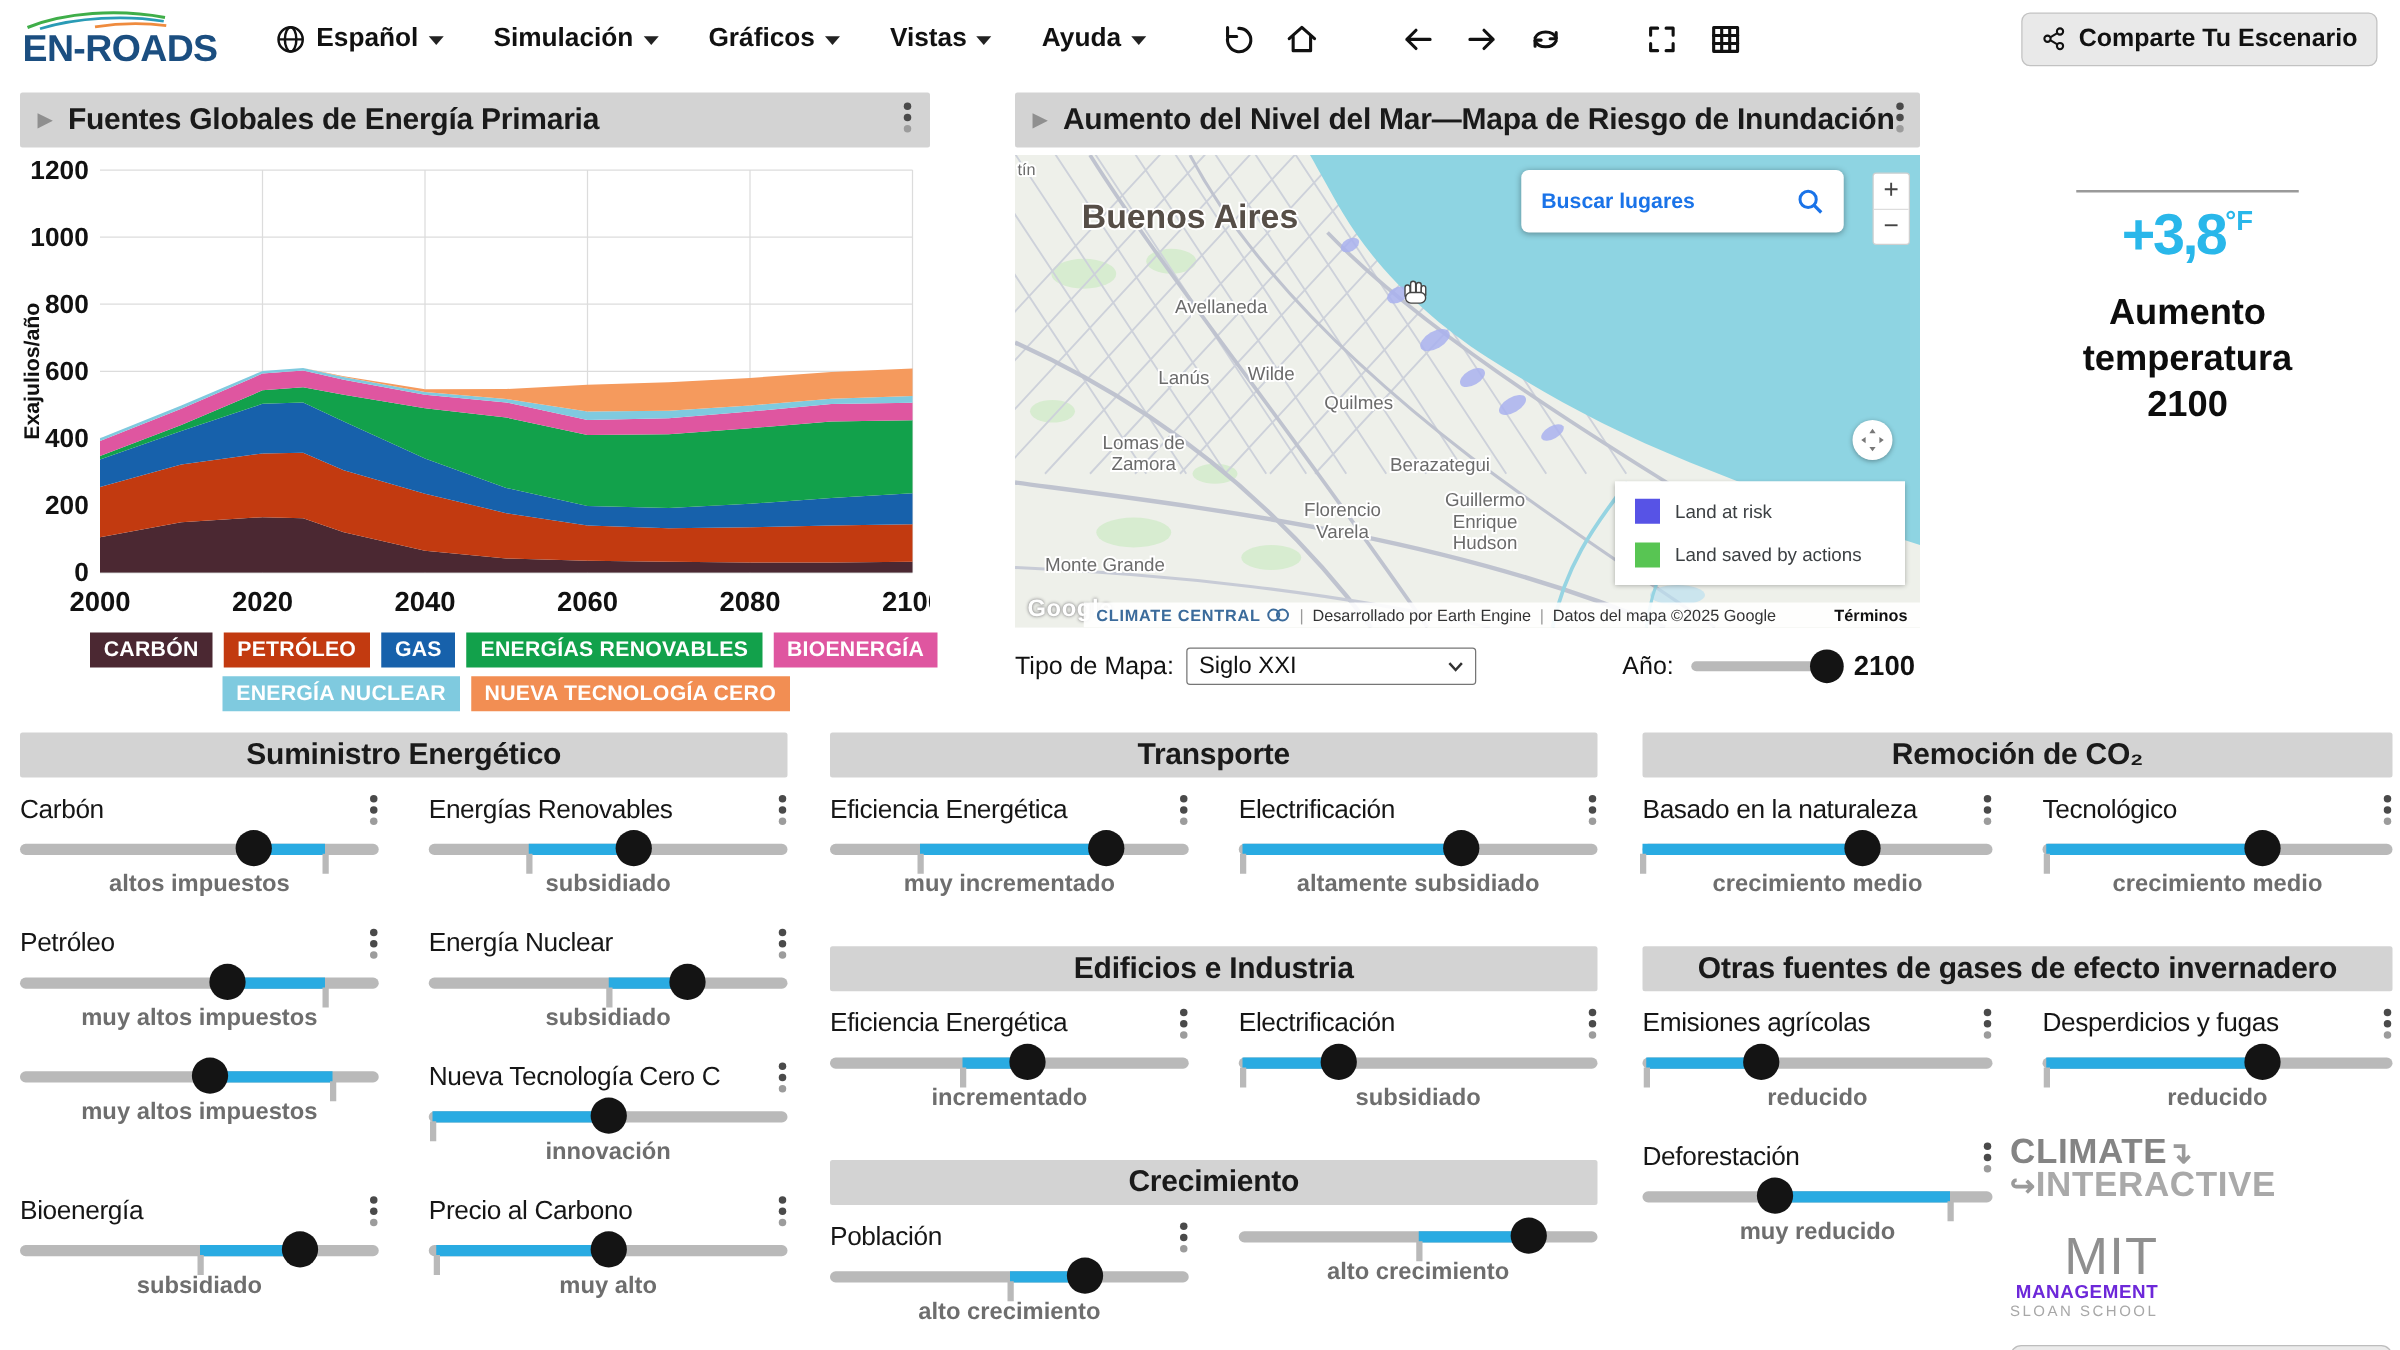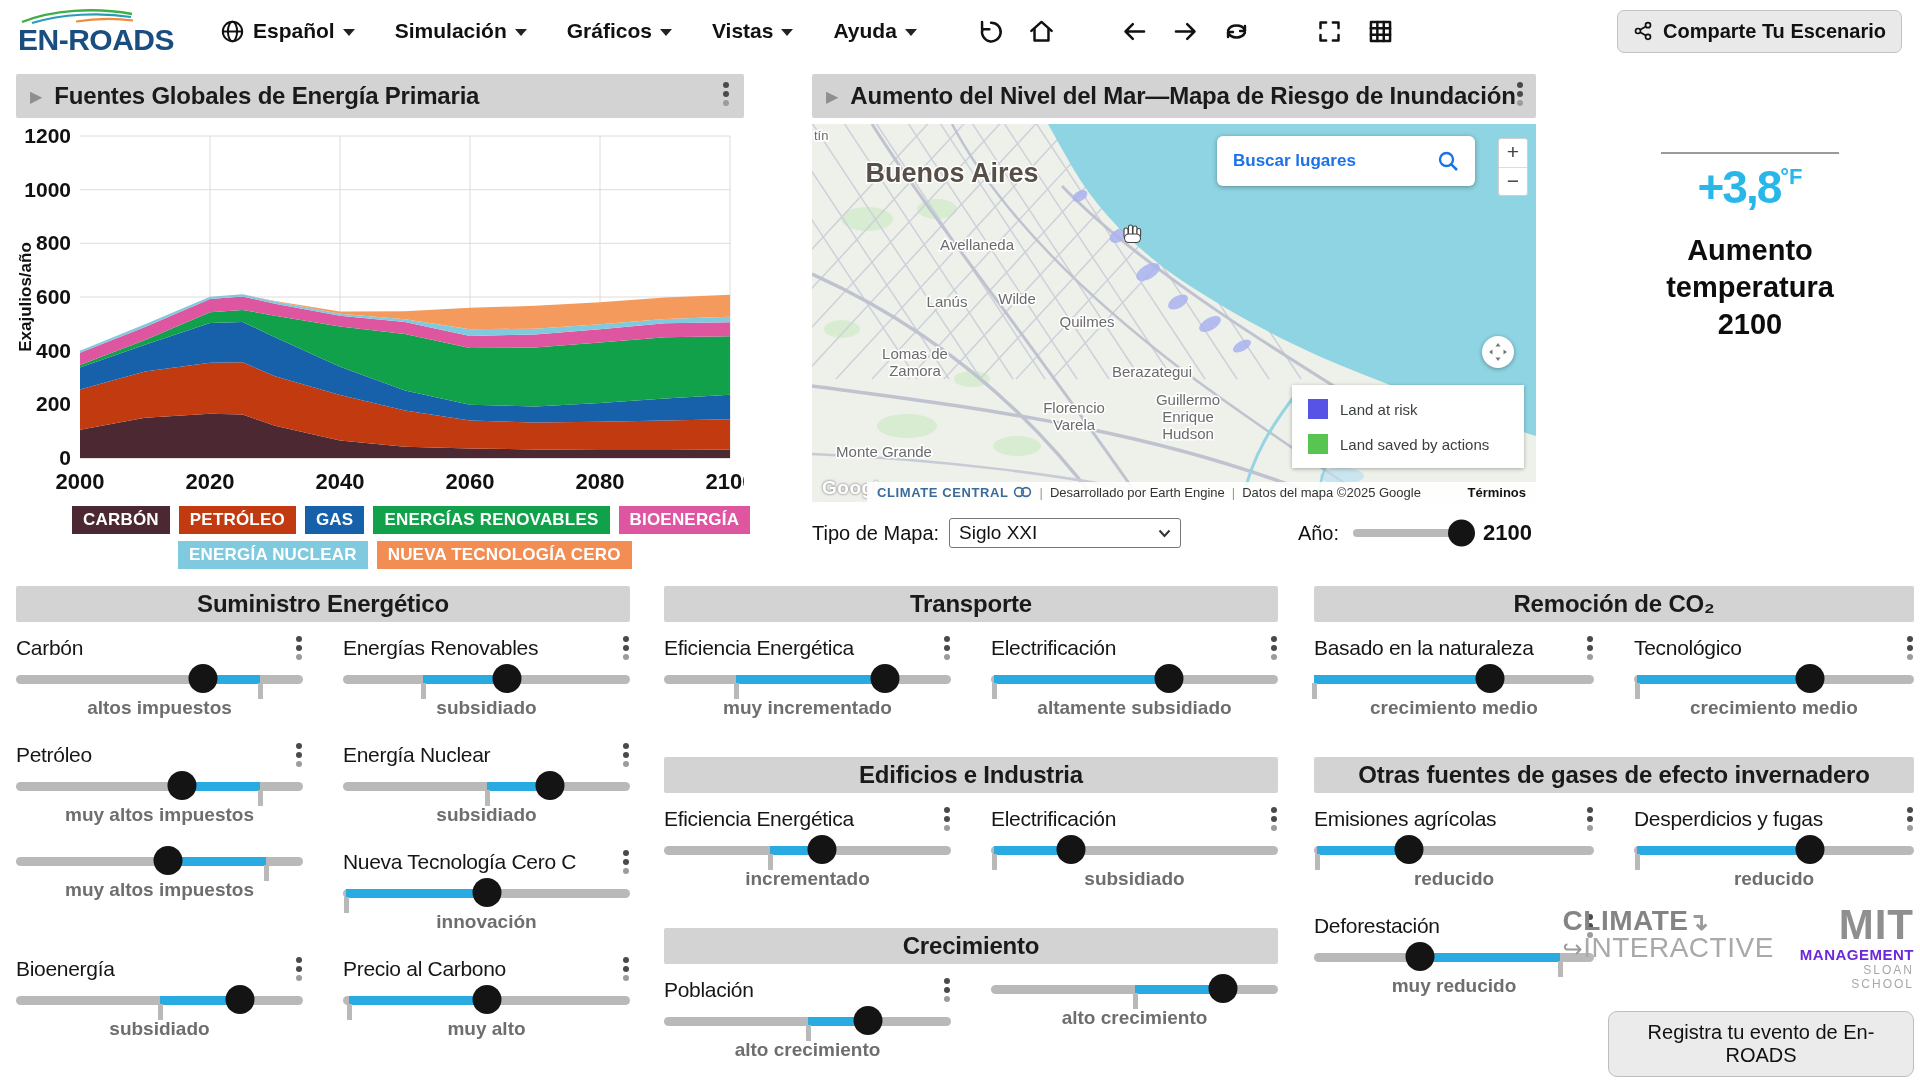--- a/index.html
+++ b/index.html
@@ -85,27 +85,27 @@
   .sld-label { font-size:21px; color:#161616; letter-spacing:-0.3px; white-space:nowrap; }
   .sld-track-wrap { position:relative; height:30px; cursor:pointer; }
   .track { position:absolute; left:0; right:0; top:11px; height:9px; background:#b9b9b9; border-radius:5px; }
   .fill { position:absolute; top:11px; height:9px; background:#29abe2; }
   .defmark { position:absolute; top:19px; width:5px; height:16px; background:#b9b9b9; }
   .thumb { position:absolute; top:0px; width:29px; height:29px; border-radius:50%; background:#141414; transform:translateX(-50%); cursor:grab; }
   .sld-status { text-align:center; color:#6e6e6e; font-weight:bold; font-size:19px; margin-top:3px; }
 
   
   .col3-footer { position:absolute; right:0; top:322px; width:306px; display:flex; flex-direction:column; }
-  .logos-row { display:flex; justify-content:flex-end; align-items:flex-start; gap:26px; }
+  .logos-row { display:flex; justify-content:flex-end; align-items:flex-start; gap:26px;flex-direction:column; }
   .ci-logo { line-height:0.95; cursor:pointer; }
   .ci-1 { font-size:28px; font-weight:bold; color:#848484; letter-spacing:0.5px; }
-  .ci-2 { font-size:28px; font-weight:normal; color:#a9a9a9; letter-spacing:0.5px; }
+  .ci-2 { font-size:28px; font-weight:bold; color:#a9a9a9; letter-spacing:0.5px; }
   .ci-arrow { color:#9a9a9a; font-size:24px; }
   .mit-logo { text-align:right; cursor:pointer; }
-  .mit-main { font-size:42px; font-weight:bold; color:#8f8f8f; line-height:0.8; letter-spacing:1px; }
+  .mit-main { font-size:42px; font-weight:normal; color:#8f8f8f; line-height:0.8; letter-spacing:1px; }
   .mit-s1 { font-size:15px; font-weight:bold; color:#6d28d9; letter-spacing:0.5px; margin-top:4px;text-align:right; }
   .mit-s2 { font-size:12px; color:#a8a8a8; letter-spacing:2px; }
   .register { margin:20px 0 0 auto; background:#ebebeb; border:1px solid #bdbdbd; border-radius:9px; padding:9px 17px; font-size:20px; color:#111; font-family:"Liberation Sans",sans-serif; cursor:pointer; }
 </style>
 </head>
 <body>
 
 <div class="app">
 
   <header class="topbar">

